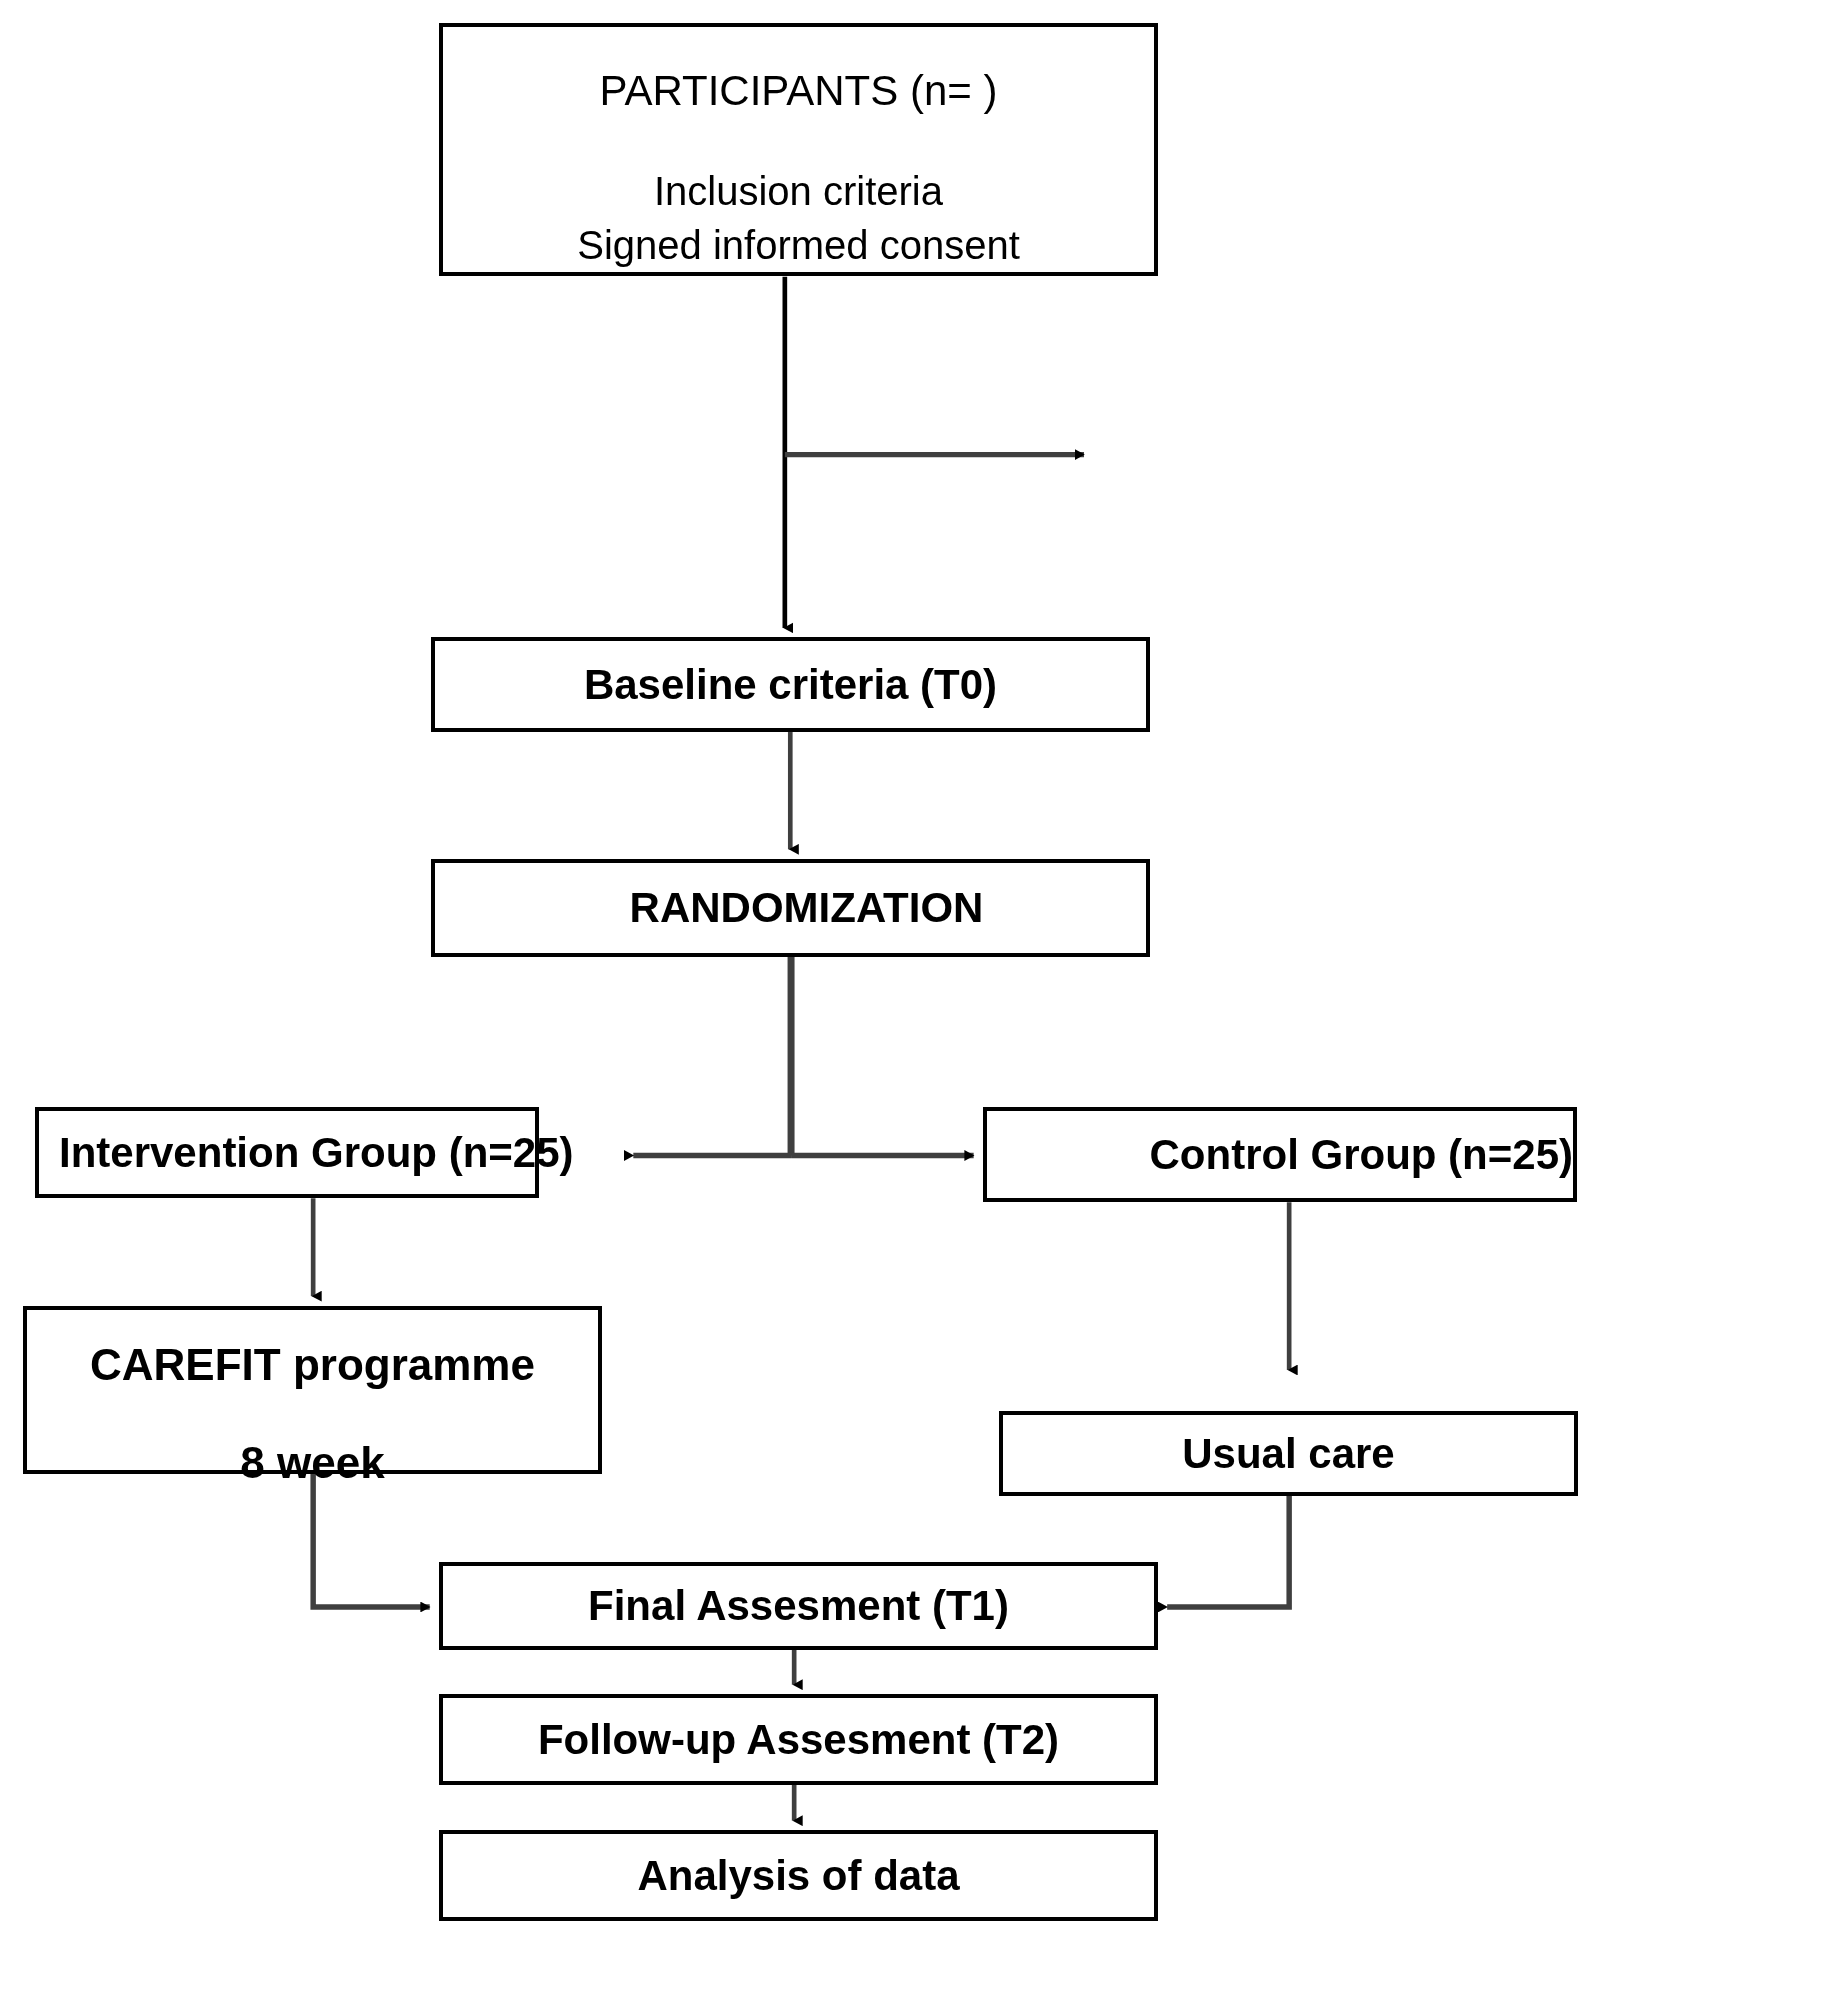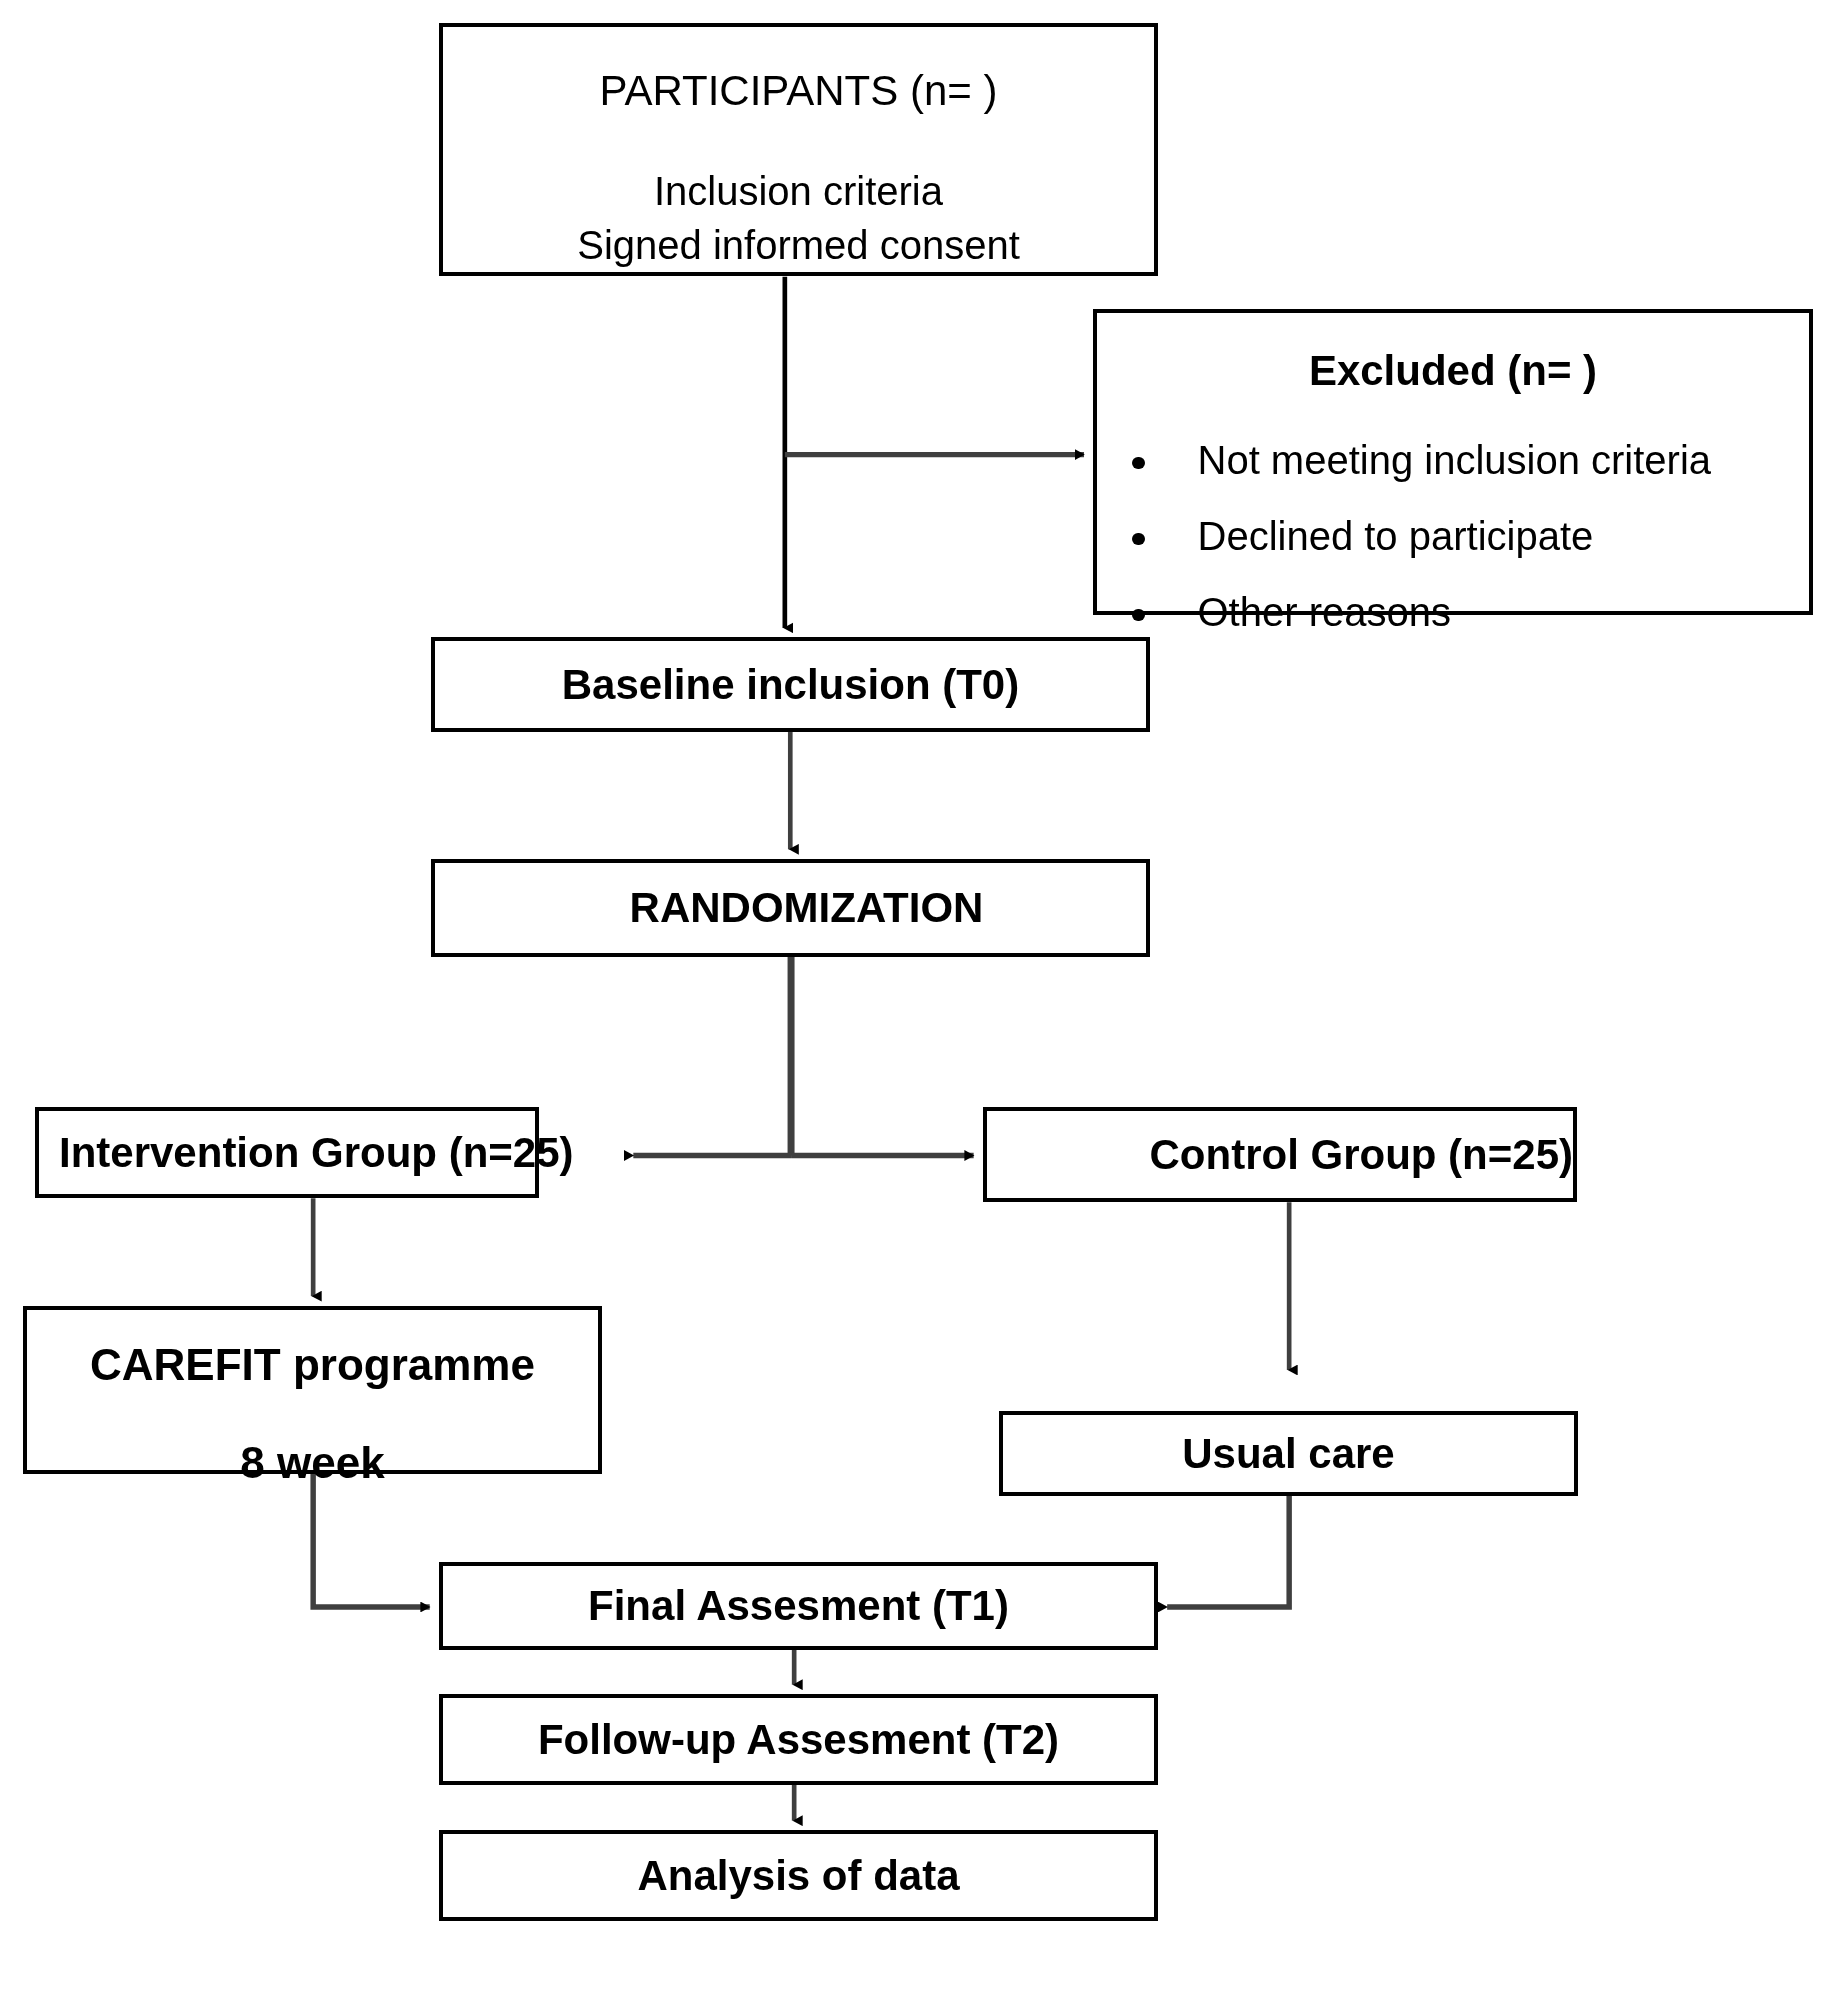--- a/index.html
+++ b/index.html
@@ -200,31 +200,23 @@
       <line x1="1022" y1="2297" x2="1022" y2="2343" stroke="#3f3f3f" stroke-width="6" marker-end="url(#arrowDown)"></line>
     </g>
   </svg>
 
   <div class="node" id="node-participants">
     <span class="line title">PARTICIPANTS (n= )</span>
     <span class="line sub">Inclusion criteria</span>
     <span class="line sub">Signed informed consent</span>
   </div>
 
-  <div class="node" id="node-excluded">
-    <span class="line title">Excluded (n= )</span>
-    <ul>
-      <li>Not meeting inclusion criteria</li>
-      <li>Declined to participate</li>
-      <li>Other reasons</li>
-    </ul>
-  </div>
 
   <div class="node" id="node-baseline">
-    <span class="line bold">Baseline inclusion (T0)</span>
+    <span class="line bold">Baseline criteria (T0)</span>
   </div>
 
   <div class="node" id="node-randomization">
     <span class="line bold">RANDOMIZATION</span>
   </div>
 
   <div class="node" id="node-intervention">
     <span class="line bold">Intervention Group (n=25)</span>
   </div>
 

